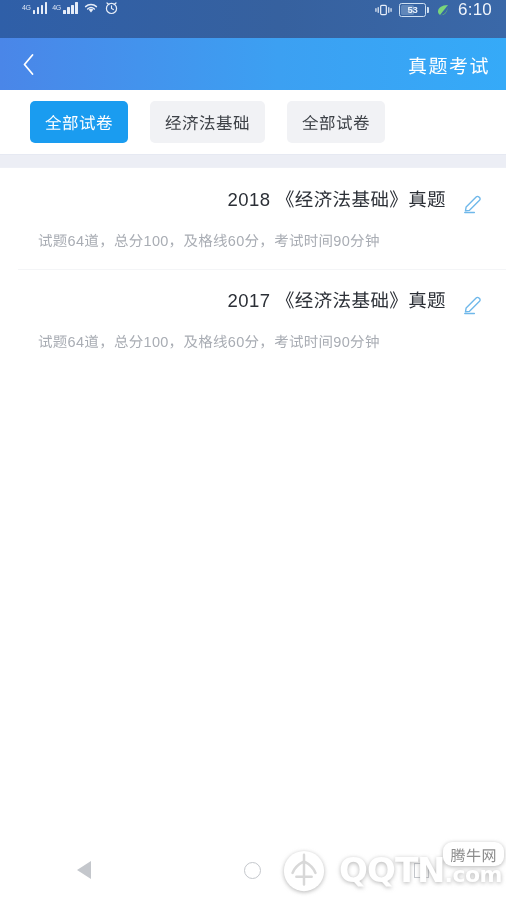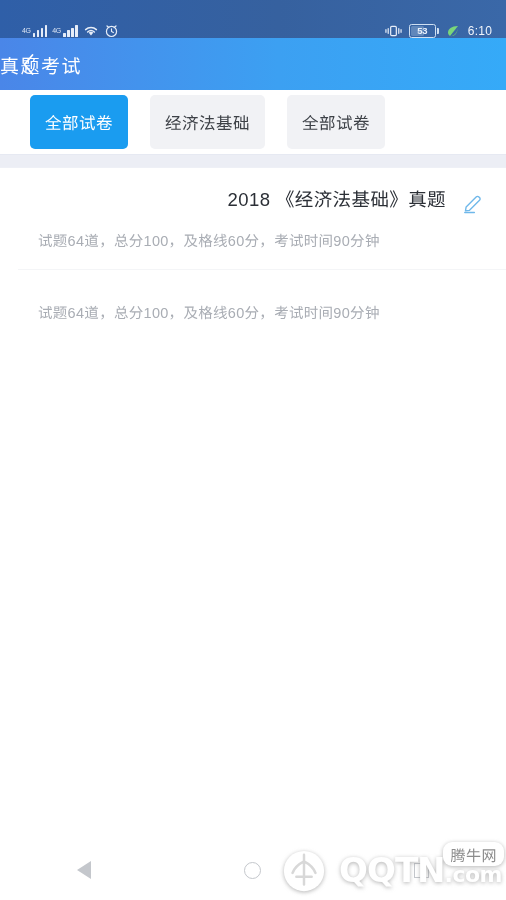--- a/index.html
+++ b/index.html
@@ -21,21 +21,21 @@
     flex-direction: column;
     background: #ffffff;
   }
 
   
   .statusbar {
     height: 38px;
     flex: 0 0 38px;
     background: linear-gradient(to right, #2f5fa8 0%, #36619f 55%, #3a68a8 100%);
     display: flex;
-    align-items: flex-end;
+    align-items: flex-start;
     padding: 0 14px 0 22px;
     color: #e8eef8;
   }
   .sb-left { display: flex; align-items: center; gap: 5px; }
   .sb-spacer { flex: 1 1 auto; }
   .sb-right { display: flex; align-items: center; gap: 7px; }
 
   .sig-group { display: flex; align-items: flex-end; gap: 1px; position: relative; }
   .sig-label {
     font-size: 7px;
@@ -85,21 +85,21 @@
     line-height: 1;
     letter-spacing: -0.2px;
   }
   .battery-cap {
     width: 2px;
     height: 6px;
     background: #cfe0f2;
     border-radius: 0 1px 1px 0;
   }
   .clock-text {
-    font-size: 12px;
+    font-size: 17px;
     color: #f0f5fc;
     letter-spacing: 0.2px;
     margin-left: 1px;
   }
 
   
   .appbar {
     height: 52px;
     flex: 0 0 52px;
     background: linear-gradient(to right, #4a86e8 0%, #3ca0f2 55%, #35aaf8 100%);
@@ -110,39 +110,39 @@
   .back-btn {
     width: 56px;
     height: 52px;
     display: flex;
     align-items: center;
     justify-content: center;
     cursor: pointer;
   }
   .appbar-title {
     position: absolute;
-    left: 0; right: 6px;
-    text-align: left;
+    left: 0; right: 16px;
+    text-align: right;
     font-size: 19px;
     color: #ffffff;
     letter-spacing: 1.5px;
     pointer-events: none;
   }
 
   
   .tabbar {
     flex: 0 0 64px;
     background: #ffffff;
     display: flex;
     align-items: center;
     padding: 0 30px;
     gap: 22px;
   }
   .tab {
-    height: 54px;
+    height: 42px;
     min-width: 96px;
     padding: 0 15px;
     border-radius: 5px;
     display: flex;
     align-items: center;
     justify-content: center;
     font-size: 16.5px;
     letter-spacing: 0.5px;
     cursor: pointer;
     white-space: nowrap;
@@ -376,20 +376,29 @@
           <svg width="22" height="22" viewBox="0 0 24 24">
             <path d="M4.5 16.3 L15.4 5.4 A2.1 2.1 0 0 1 18.4 5.4 L19.1 6.1 A2.1 2.1 0 0 1 19.1 9.1 L8.2 20 L3.8 20.6 Z" stroke="#6fb8ea" stroke-width="1.5" fill="none" stroke-linejoin="round"></path>
             <path d="M3 22.4 H13.5" stroke="#6fb8ea" stroke-width="1.5" stroke-linecap="round"></path>
           </svg>
         </div>
       </div>
       <div class="item-sub">试题64道，总分100，及格线60分，考试时间90分钟</div>
     </div>
 
     <div class="list-item">
+      <div class="item-row">
+        <div class="item-title">2017 《经济法基础》真题</div>
+        <div class="edit-btn">
+          <svg width="22" height="22" viewBox="0 0 24 24">
+            <path d="M4.5 16.3 L15.4 5.4 A2.1 2.1 0 0 1 18.4 5.4 L19.1 6.1 A2.1 2.1 0 0 1 19.1 9.1 L8.2 20 L3.8 20.6 Z" stroke="#6fb8ea" stroke-width="1.5" fill="none" stroke-linejoin="round"></path>
+            <path d="M3 22.4 H13.5" stroke="#6fb8ea" stroke-width="1.5" stroke-linecap="round"></path>
+          </svg>
+        </div>
+      </div>
       <div class="item-sub">试题64道，总分100，及格线60分，考试时间90分钟</div>
     </div>
 
   </div>
 
   <div class="navbar">
     <div class="nav-btn">
       <span class="nav-back"></span>
     </div>
     <div class="nav-btn">

